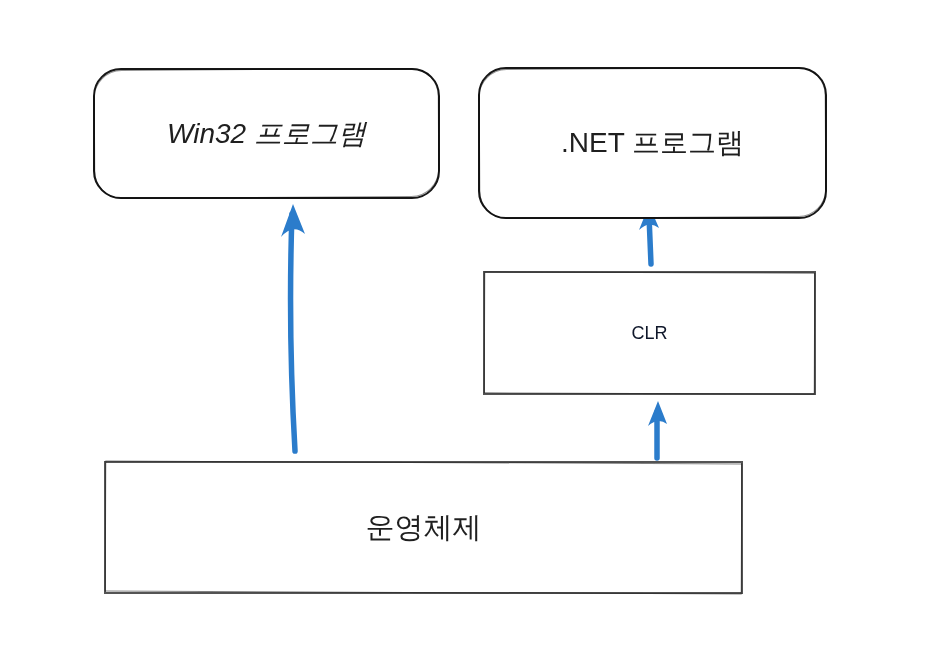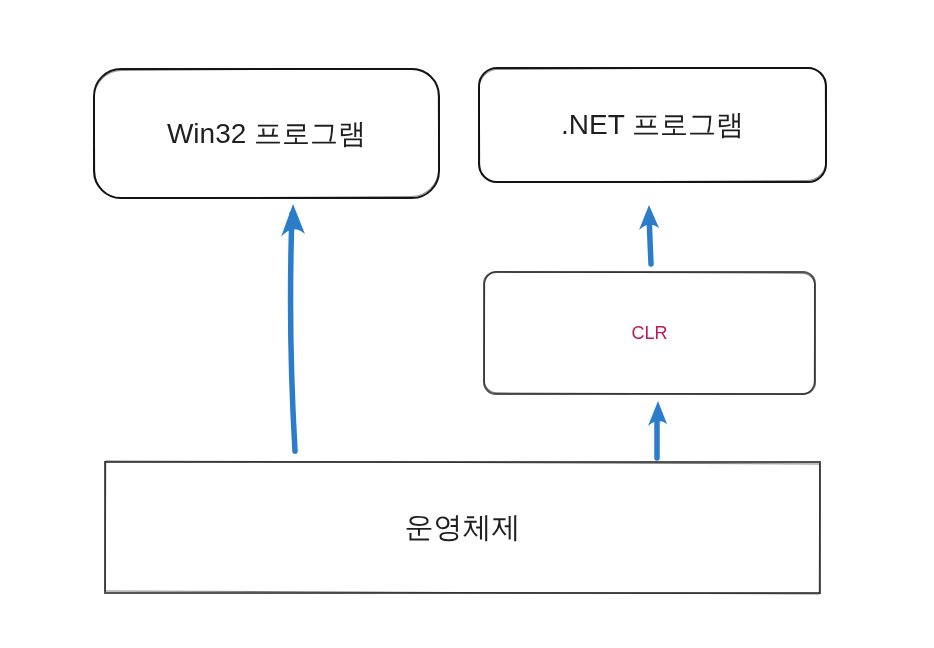--- a/index.html
+++ b/index.html
@@ -56,25 +56,25 @@
     border-radius: 28px;
     font-size: 28px;
   }
   .rounded::after {
     transform: rotate(-0.4deg);
     border-color: rgba(10,10,10,0.45);
   }
   .rect {
     border: 2px solid #545454;
   }
-  .node-win32  { left: 93px;  top: 68px;  width: 347px; height: 131px; }
-  .node-dotnet { left: 478px; top: 67px;  width: 349px; height: 116px; border-radius: 19px; }
+  .node-win32  { left: 93px;  top: 68px;  width: 347px; height: 131px; font-style: italic; }
+  .node-dotnet { left: 478px; top: 67px;  width: 349px; height: 152px; }
   .node-clr    { left: 483px; top: 271px; width: 333px; height: 124px;
-                 font-size: 18px; line-height: 27px; color: #be185d; border-radius: 13px; }
-  .node-os     { left: 104px; top: 461px; width: 717px; height: 133px;
+                 font-size: 18px; line-height: 27px; color: #0f172a; }
+  .node-os     { left: 104px; top: 461px; width: 639px; height: 133px;
                  font-size: 29px; }
   .clr-lines { display: flex; flex-direction: column; }
 </style>
 </head>
 <body>
 
 <div class="canvas">
 
   <svg class="arrows-layer" width="934" height="648" viewBox="0 0 934 648" xmlns="http://www.w3.org/2000/svg">
     <g>

